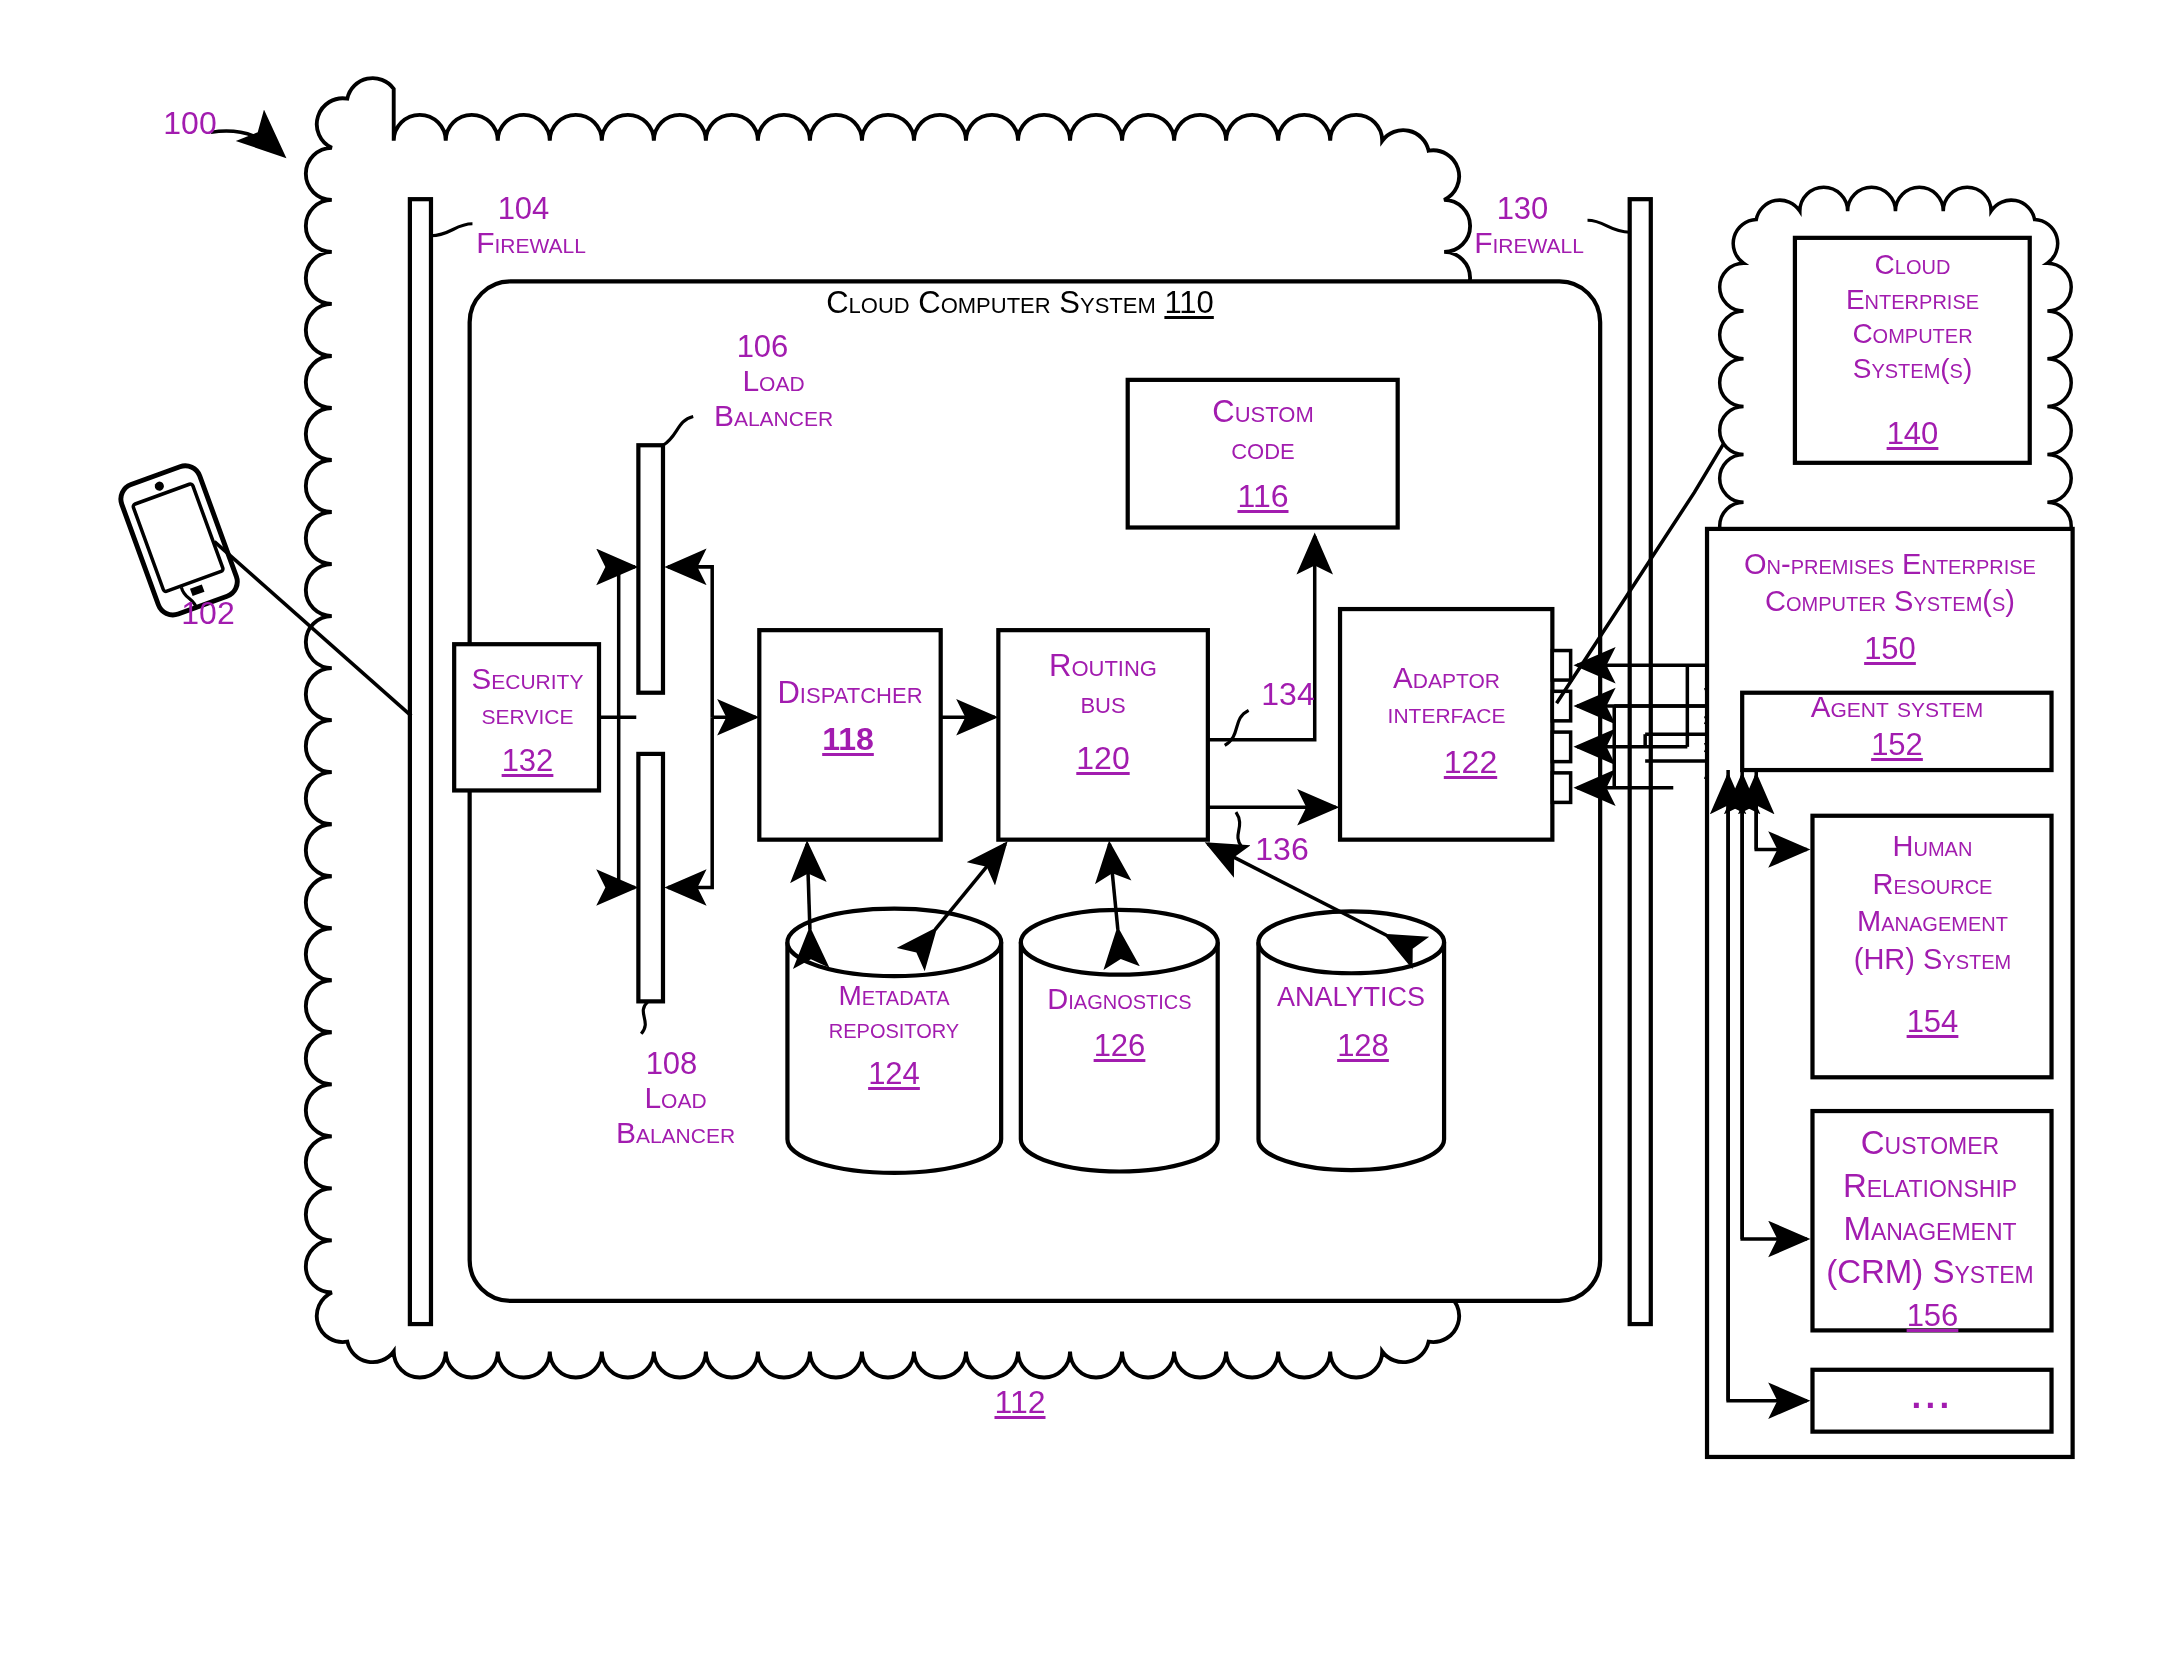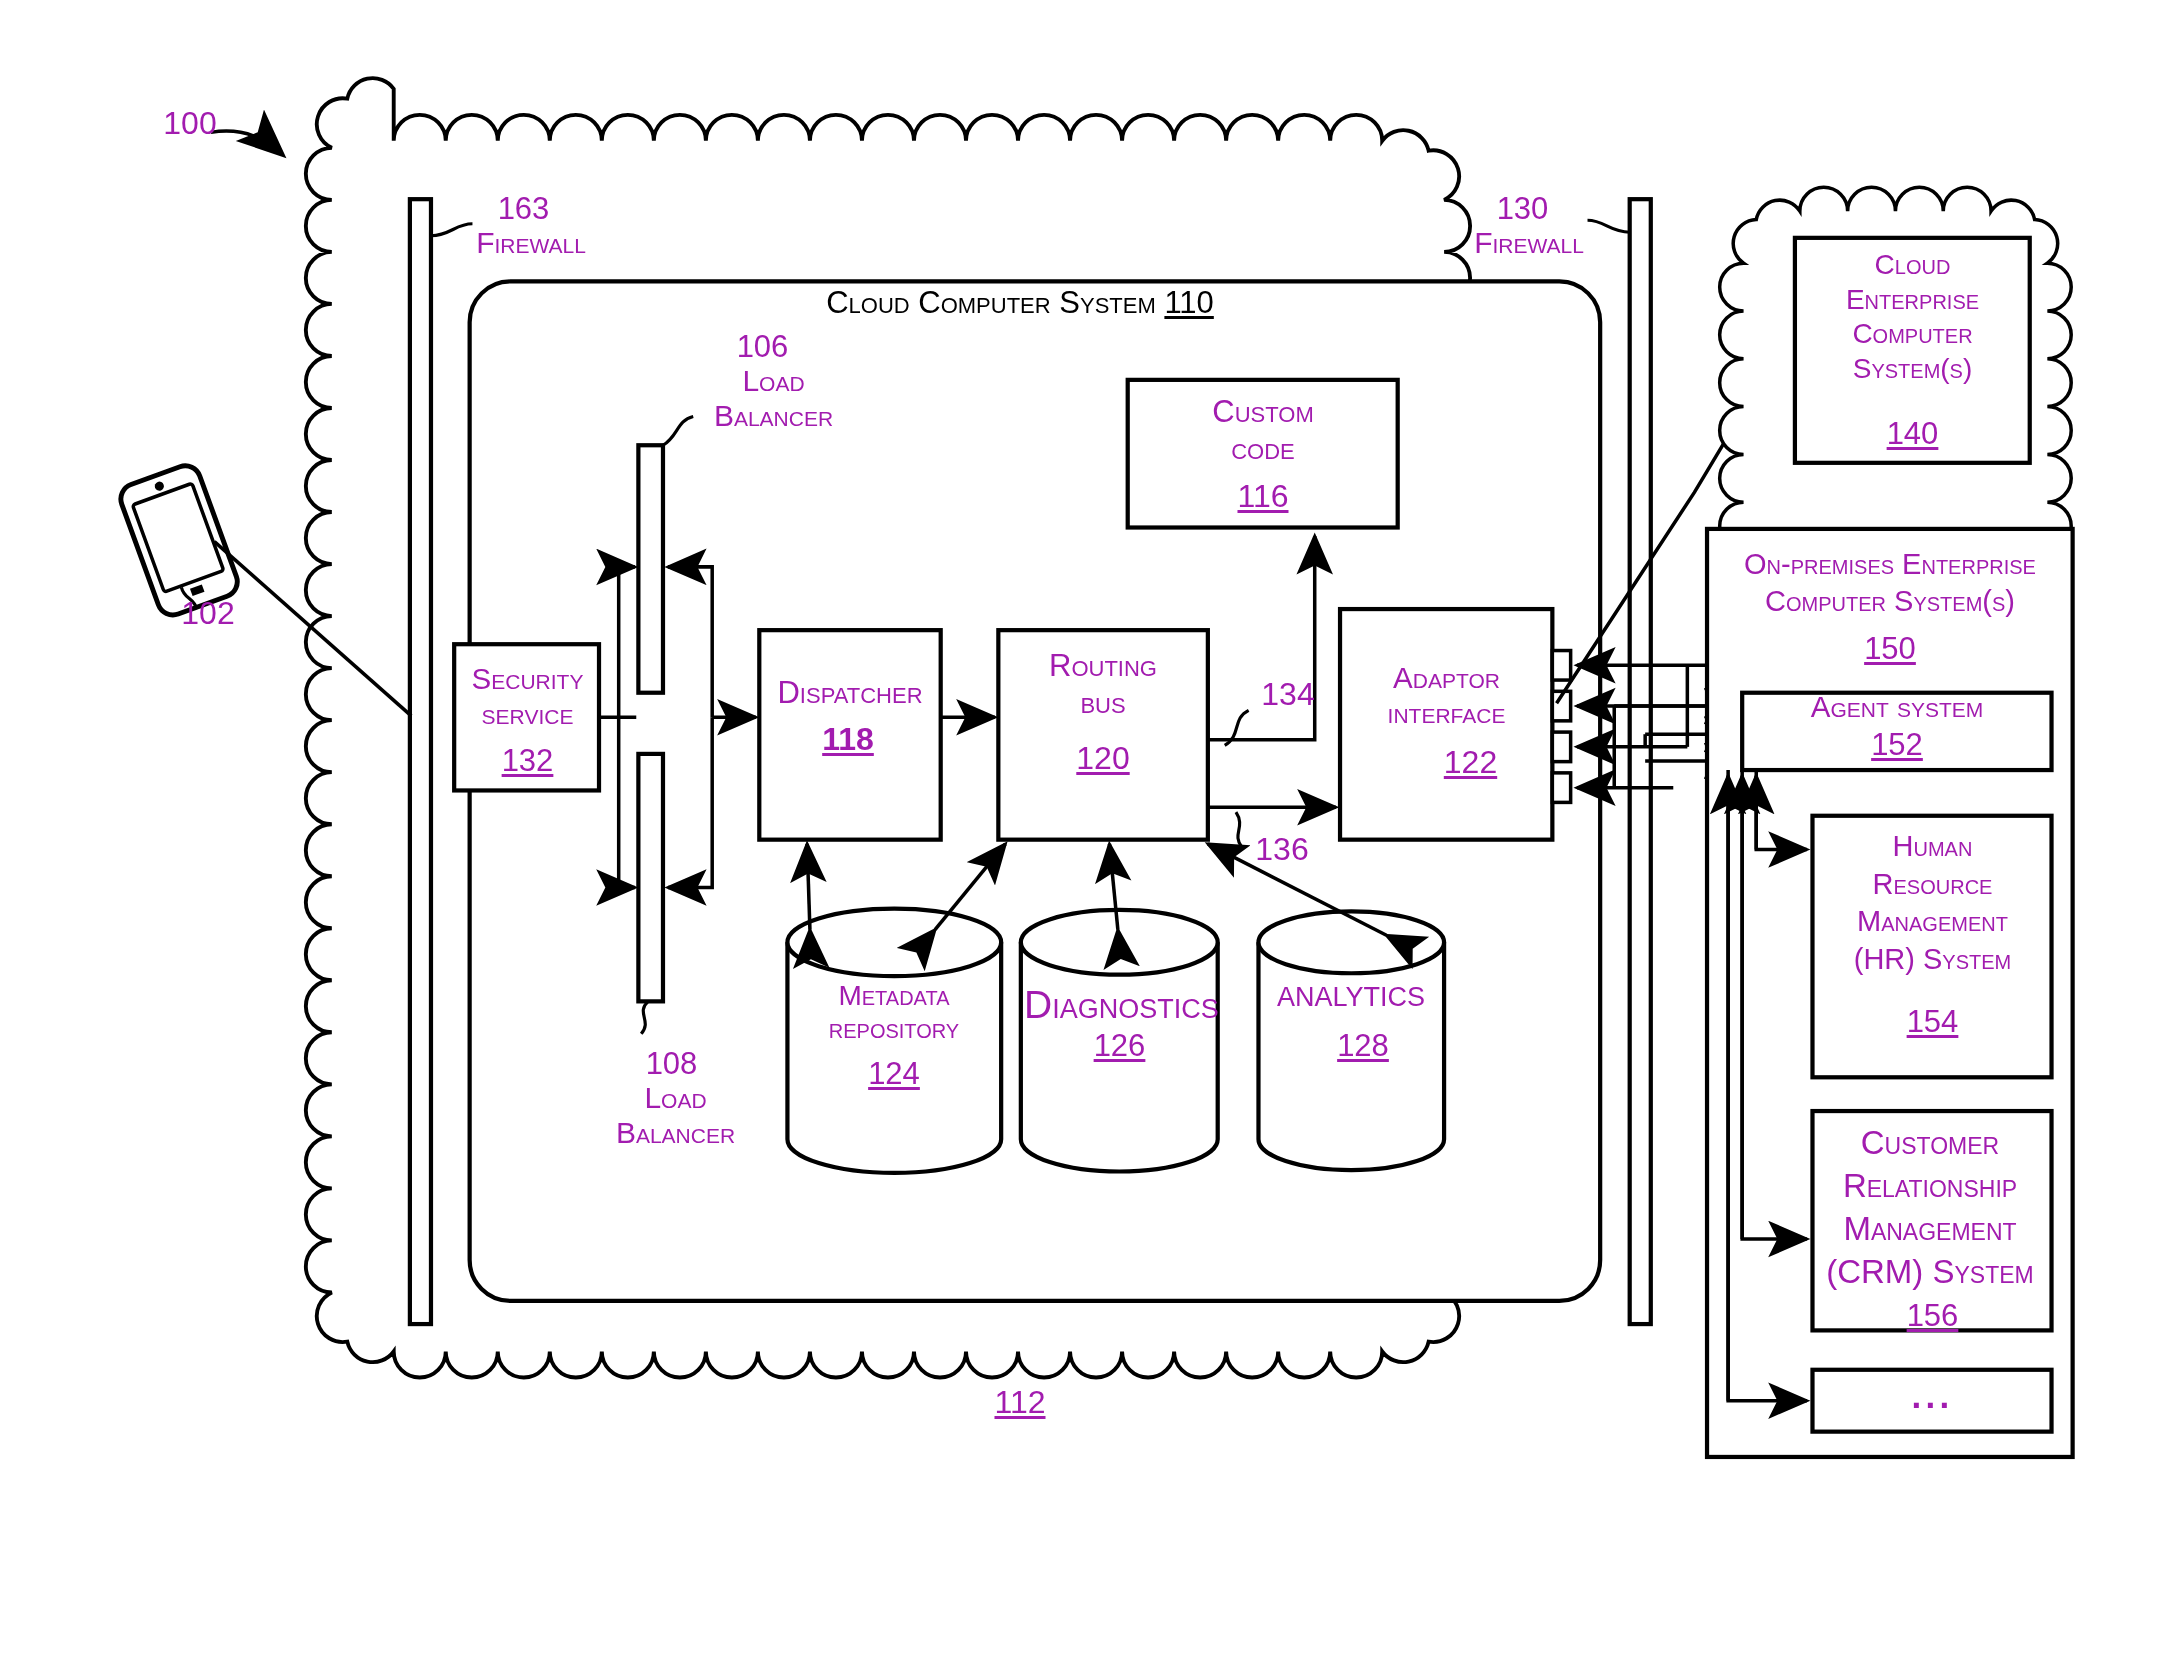--- a/index.html
+++ b/index.html
@@ -196,21 +196,21 @@
   <path d="M2458,1095 L2458,1992 L2570,1992" stroke-width="5" marker-end="url(#ah)"></path>
   <path d="M2458,1992 L2458,1103" stroke-width="5" marker-end="url(#ah)"></path>
 
   </g>
 </svg>
 
 <div class="lbl ref" style="left:148px;top:105px;width:84px;font-size:32px;">100</div>
 
 <div class="lbl ref" style="left:166px;top:595px;width:84px;font-size:32px;">102</div>
 
-<div class="lbl" style="left:478px;top:191px;width:91px;font-size:31px;">163</div>
+<div class="lbl" style="left:478px;top:191px;width:91px;font-size:31px;">104</div>
 <div class="lbl sc" style="left:450px;top:225px;width:162px;font-size:30px;">Firewall</div>
 
 <div class="lbl" style="left:1477px;top:191px;width:91px;font-size:31px;">130</div>
 <div class="lbl sc" style="left:1448px;top:225px;width:162px;font-size:30px;">Firewall</div>
 
 <div style="position:absolute;left:802px;top:285px;width:436px;text-align:center;
             font-size:31px;font-variant:small-caps;white-space:nowrap;">
   <span>Cloud Computer System</span><span>&nbsp;</span><span class="u" style="font-variant:normal;">110</span>
 </div>
 
@@ -241,21 +241,21 @@
 interface</div>
 <div class="lbl u" style="left:1343px;top:744px;width:207px;font-size:32px;padding-left:24px;">122</div>
 
 <div class="lbl" style="left:1246px;top:676px;width:84px;font-size:32px;">134</div>
 <div class="lbl" style="left:1240px;top:831px;width:84px;font-size:32px;">136</div>
 
 <div class="lbl sc" style="left:790px;top:979px;width:208px;font-size:28px;">Metadata
 repository</div>
 <div class="lbl u" style="left:790px;top:1056px;width:208px;font-size:31px;">124</div>
 
-<div class="lbl sc" style="left:1024px;top:982px;width:191px;font-size:39px;">Diagnostics</div>
+<div class="lbl sc" style="left:1024px;top:982px;width:191px;font-size:29px;">Diagnostics</div>
 <div class="lbl u" style="left:1024px;top:1028px;width:191px;font-size:31px;">126</div>
 
 <div class="lbl" style="left:1261px;top:982px;width:180px;font-size:27px;">ANALYTICS</div>
 <div class="lbl u" style="left:1261px;top:1028px;width:204px;font-size:31px;">128</div>
 
 <div class="lbl sc" style="left:1798px;top:248px;width:229px;font-size:28px;line-height:1.24;">Cloud
 Enterprise
 Computer
 System(s)</div>
 <div class="lbl u" style="left:1798px;top:416px;width:229px;font-size:31px;">140</div>

